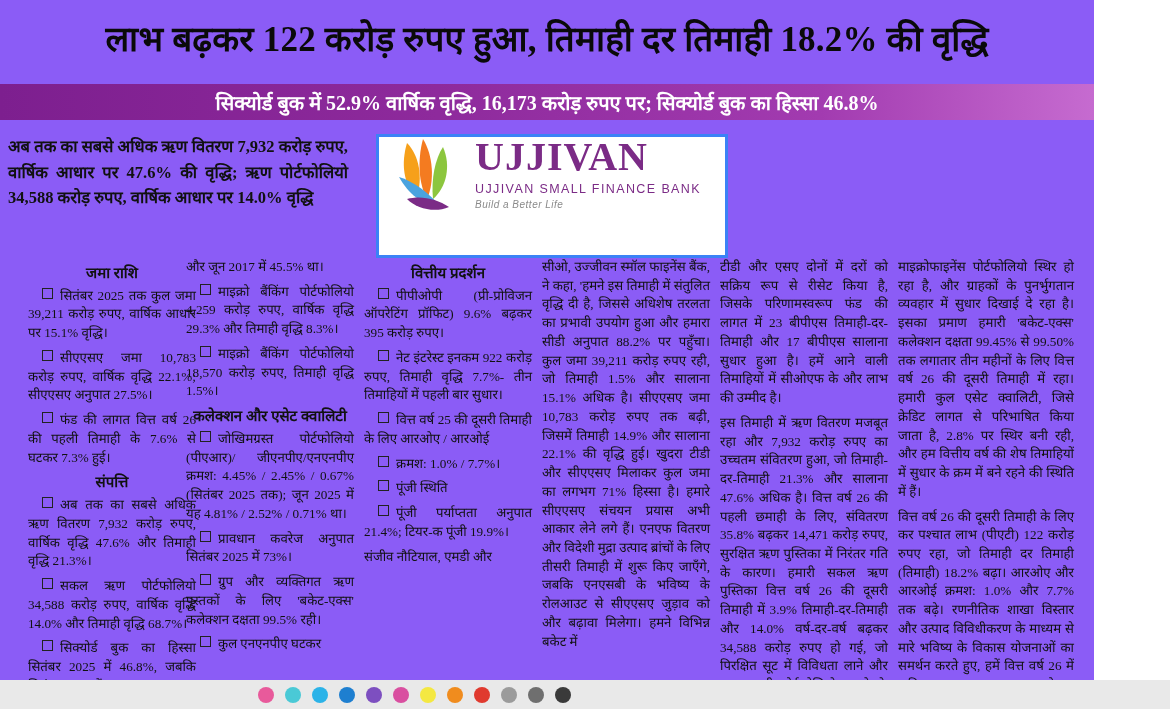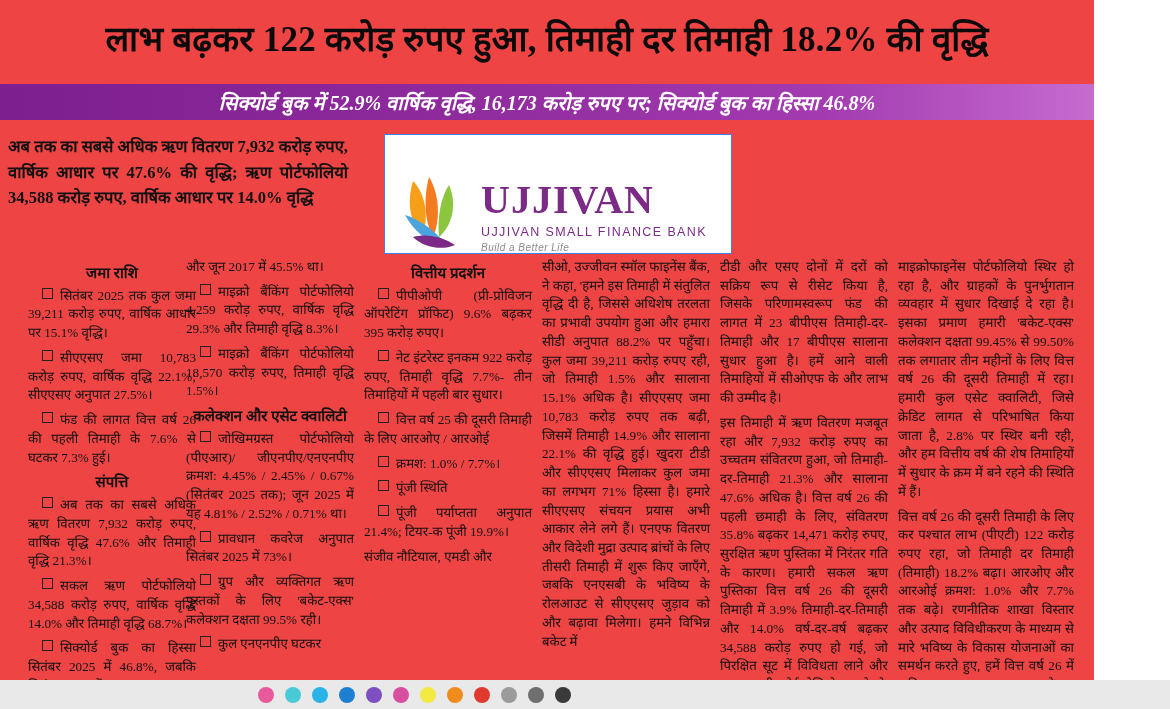--- a/index.html
+++ b/index.html
@@ -4,21 +4,21 @@
 <style>
   html,body{margin:0;padding:0;background:#ffffff;}
   body{
     width:1170px;height:709px;overflow:hidden;
     font-family:"Liberation Sans", sans-serif;
     color:#111;
     position:relative;
   }
   .page{
     position:absolute;left:0;top:0;width:1170px;height:709px;
-    background:#ef4444;
+    background:#8b5cf6;
   }
   
   .headline{
     position:absolute;left:0px;top:6px;width:1094px;height:68px;
     display:flex;align-items:center;justify-content:center;
     font-family:"Liberation Serif", serif;
     font-weight:bold;
     font-size:35px;
     letter-spacing:0.2px;
     color:#0a0a0a;
@@ -26,34 +26,34 @@
     line-height:1.1;
   }
   
   .subbanner{
     position:absolute;left:0px;top:84px;width:1094px;height:36px;
     background:linear-gradient(90deg,#7d1f8f 0%,#8e2a9c 40%,#a23bb0 75%,#c66bd0 100%);
     display:flex;align-items:center;justify-content:center;
   }
   .subbanner span{
     color:#ffffff;font-family:"Liberation Serif", serif;font-weight:bold;
-    font-size:20px;white-space:nowrap;font-style:italic;
+    font-size:20px;white-space:nowrap;
   }
   
   .lead{
     position:absolute;left:8px;top:134px;width:340px;
     font-family:"Liberation Serif", serif;
     font-weight:bold;font-size:16.5px;line-height:1.55;
     color:#111;text-align:justify;
   }
   
   .logobox{
-    position:absolute;left:384px;top:134px;width:346px;height:118px;
-    border:1px solid #3b82f6;background:#ffffff;
-    display:flex;align-items:flex-end;
+    position:absolute;left:376px;top:134px;width:346px;height:118px;
+    border:3px solid #3b82f6;background:#ffffff;
+    display:flex;align-items:flex-start;
   }
   .logo-mark{
     width:70px;height:78px;margin-left:14px;position:relative;flex:none;
   }
   .logo-text{margin-left:12px;}
   .logo-title{
     font-family:"Liberation Serif", serif;font-weight:bold;
     font-size:40px;color:#7b2b86;line-height:1;letter-spacing:1px;
   }
   .logo-sub{

